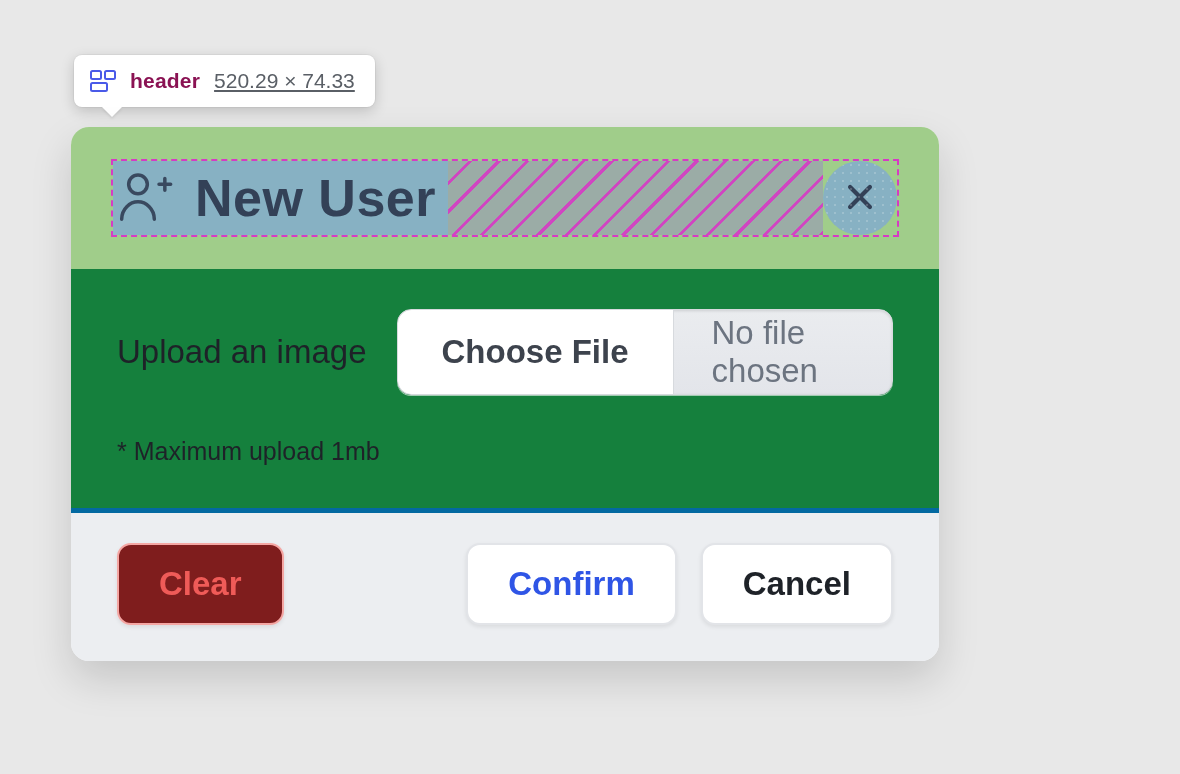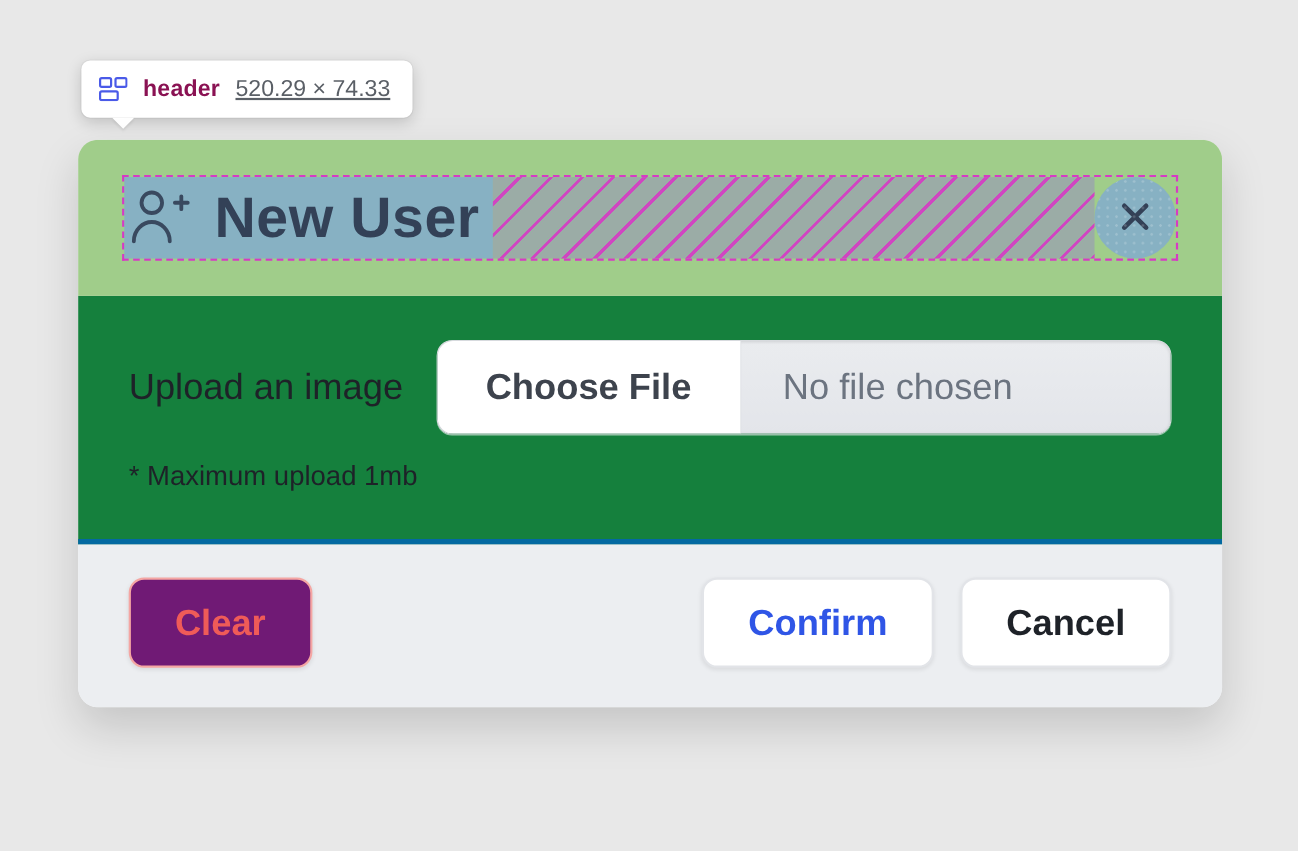--- a/index.html
+++ b/index.html
@@ -51,21 +51,21 @@
     color: #5a5f66;
     font-weight: 400;
     text-decoration: underline;
   }
 
   
   .modal {
     position: absolute;
     top: 127px;
     left: 71px;
-    width: 1040px;
+    width: 868px;
     background: #f4f5f7;
     border-radius: 18px;
     box-shadow: 0 18px 40px rgba(0,0,0,0.15);
     overflow: hidden;
   }
 
   
   .modal-header {
     position: relative;
     background: #a0cd8a;
@@ -174,21 +174,21 @@
   }
   .file-status{
     flex:1;
     display:flex;
     align-items:center;
     padding-left:38px;
     font-size:33px;
     color:#6c7480;
   }
   .hint{
-    margin-top: 24px;
+    margin-top: 42px;
     font-size:25px;
     color:#1e2228;
   }
 
   
   .modal-footer{
     background:#eceef1;
     padding: 30px 46px 36px 46px;
     display:flex;
     align-items:center;
@@ -201,21 +201,21 @@
     padding: 20px 40px;
     border-radius:14px;
     background:#ffffff;
     border:2px solid transparent;
     cursor:pointer;
     box-shadow: 0 2px 4px rgba(0,0,0,0.08);
   }
   .btn-clear{
     color:#ef5b58;
     border-color:#f5a6a3;
-    background:#701a75;
+    background:#7f1d1d;
   }
   .btn-cancel{
     color:#1e2228;
     border-color:#e2e4e8;
   }
   .btn-confirm{
     color:#2f55e6;
     border-color:#e2e4e8;
   }
 </style>

